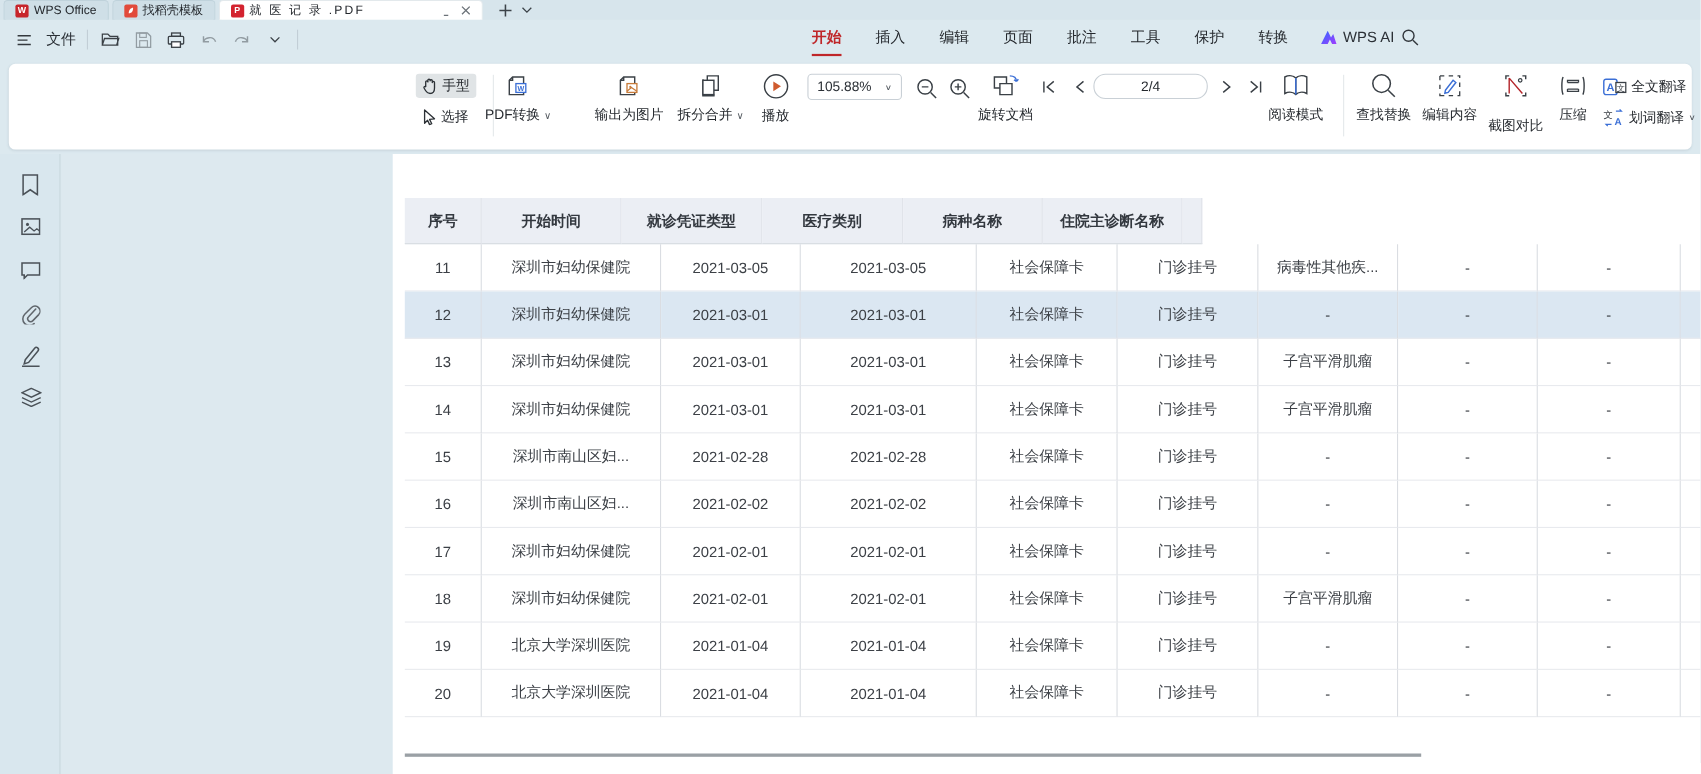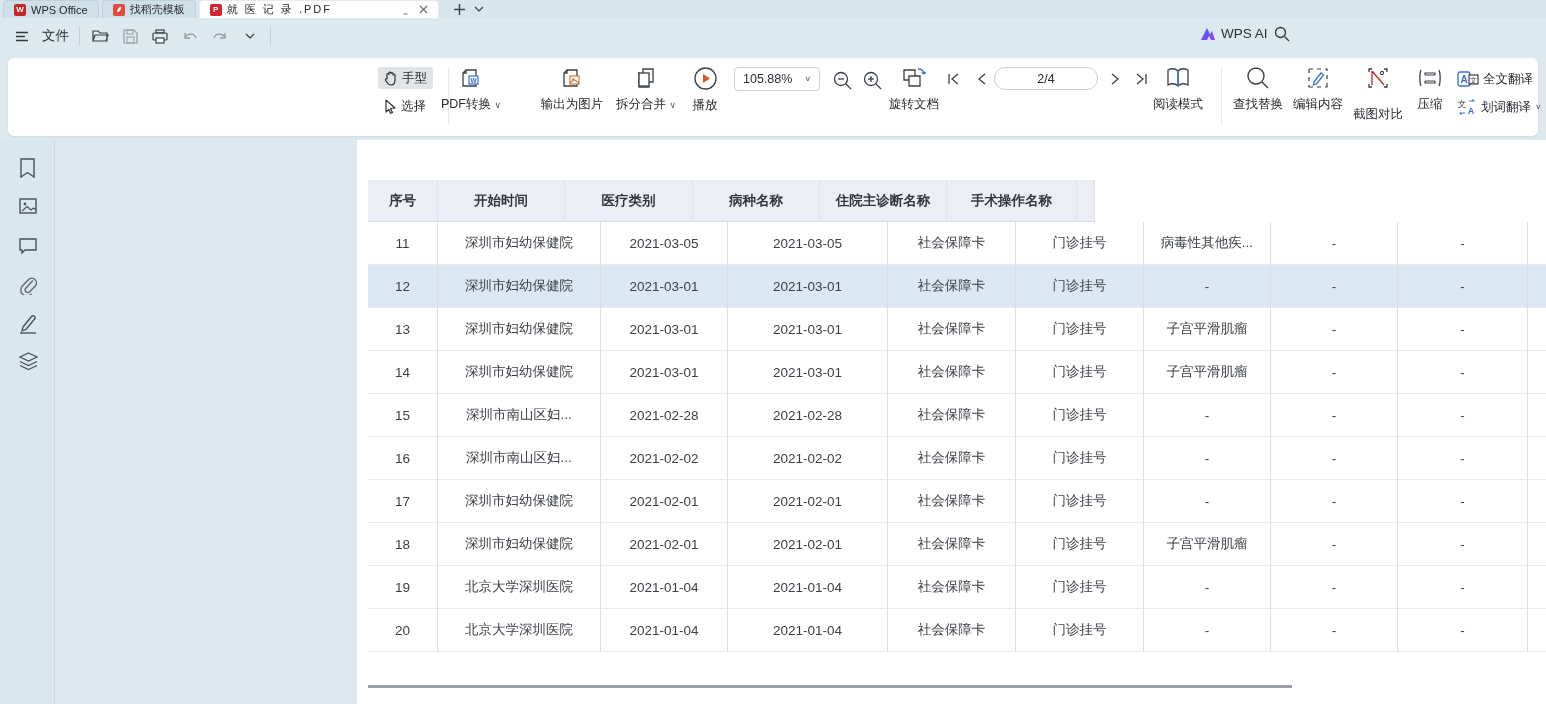--- a/index.html
+++ b/index.html
@@ -149,20 +149,30 @@
           <path d="M13 8 C12 4 4 2 2 8" fill="none" stroke="#3a4046" stroke-width="1.3"></path>
         </svg>
     </span>
     <span class="qbtn">
       <svg width="10" height="6" viewBox="0 0 10 6">
           <path d="M1 1 L5 5 L9 1" fill="none" stroke="#3a4046" stroke-width="1.2"></path>
         </svg>
     </span>
     <span class="vdiv"></span>
   </div>
+  <div class="menus">
+      <span class="menu-item active">开始</span>
+      <span class="menu-item">插入</span>
+      <span class="menu-item">编辑</span>
+      <span class="menu-item">页面</span>
+      <span class="menu-item">批注</span>
+      <span class="menu-item">工具</span>
+      <span class="menu-item">保护</span>
+      <span class="menu-item">转换</span>
+    </div>
   <div class="ai">
     <svg width="16" height="14" viewBox="0 0 16 14">
       <defs>
           <linearGradient id="g1" x1="0" y1="0" x2="1" y2="1">
             <stop offset="0" stop-color="#2f6bff"></stop>
             <stop offset="1" stop-color="#a03cff"></stop>
           </linearGradient>
         </defs>
       <path d="M1 13 L7 1 L10 7 L12 4 L15 13 L11 13 L9 9 L7 13 Z" fill="url(#g1)"></path>
       </svg>
@@ -427,24 +437,24 @@
         </svg>
     </span>
   </div>
   <div class="sidepanel"></div>
   <div class="doc"></div>
 
   <div class="rtable">
     <div class="trow thead">
         <div class="cell c0">序号</div>
         <div class="cell c2">开始时间</div>
+        <div class="cell c4">就诊凭证类型</div>
         <div class="cell c5">医疗类别</div>
         <div class="cell c6">病种名称</div>
         <div class="cell c7">住院主诊断名称</div>
-        <div class="cell c8">手术操作名称</div>
         <div class="cell c9"></div>
       </div>
     <div>
         <div class="trow">
           <div class="cell c0">11</div>
           <div class="cell c1">深圳市妇幼保健院</div>
           <div class="cell c2">2021-03-05</div>
           <div class="cell c3">2021-03-05</div>
           <div class="cell c4">社会保障卡</div>
           <div class="cell c5">门诊挂号</div>

